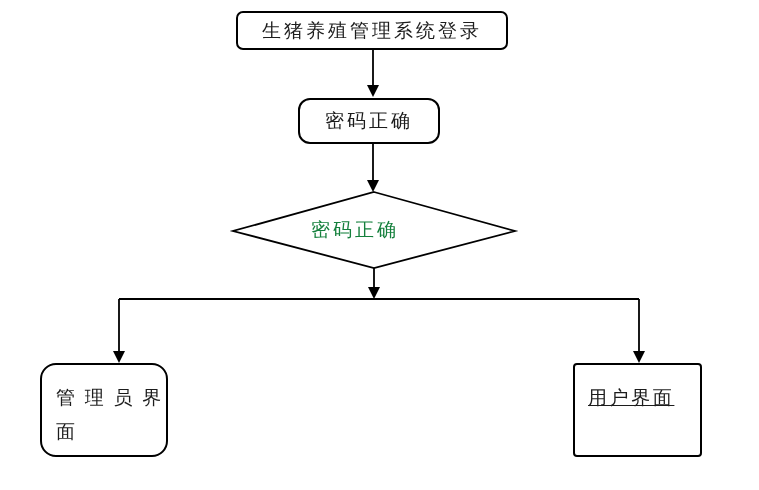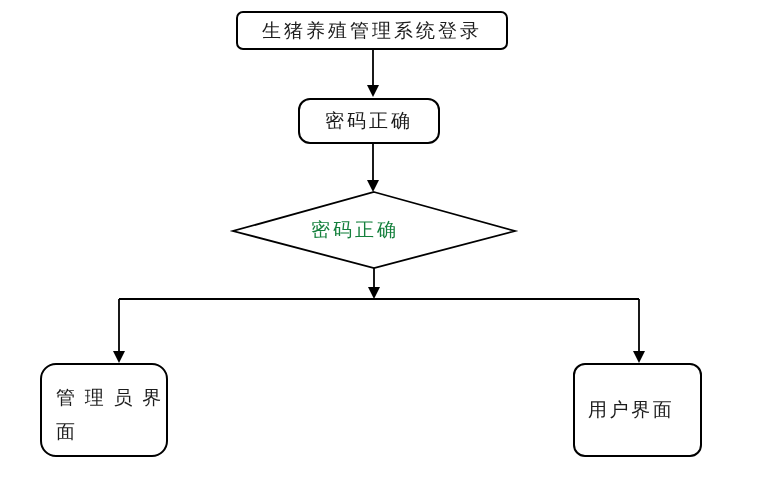--- a/index.html
+++ b/index.html
@@ -63,24 +63,25 @@
     letter-spacing: 2.5px;
   }
   .node-admin .label {
     white-space: pre-line;
   }
   .node-user {
     left: 573px;
     top: 363px;
     width: 129px;
     height: 94px;
-    border-radius: 12px;
-    padding: 28px 0 0 13px;
+    border-radius: 4px;
+    padding: 16px 0 0 13px;
     line-height: 34px;
     letter-spacing: 2.6px;
+    text-decoration: underline;
   }
   .decision-label {
     position: absolute;
     left: 233px;
     top: 192px;
     width: 282px;
     height: 76px;
     box-sizing: border-box;
     display: flex;
     align-items: center;

